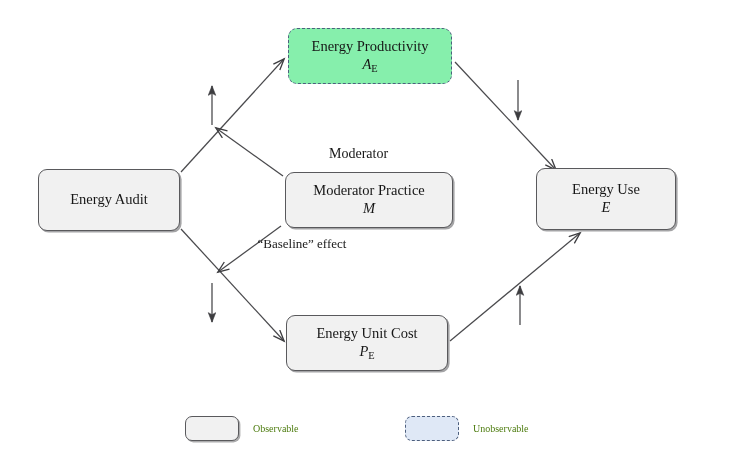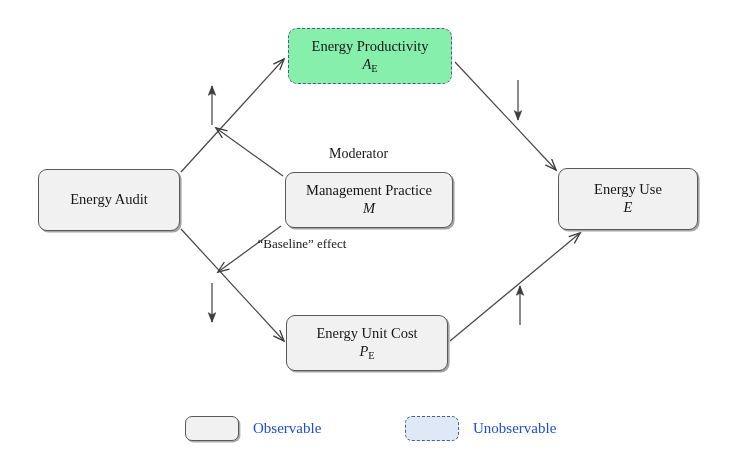--- a/index.html
+++ b/index.html
@@ -104,22 +104,22 @@
     background: #f1f1f1;
     border: 1.3px solid #59595c;
     box-shadow: 1.4px 1.4px 0 0 rgba(90,90,92,0.5);
   }
   .legend-swatch.unobservable {
     background: #dfe8f6;
     border: 1.4px dashed #4d5f7e;
   }
   .legend-text {
     margin-left: 14px;
-    font-size: 15px;
-    color: #1d4ed8;
+    font-size: 10px;
+    color: #4d7c0f;
     white-space: nowrap;
   }
 </style>
 </head>
 <body>
 
 <div id="diagram-root">
 
   <svg id="diagram-svg" viewBox="0 0 737 464">
     <defs>
@@ -154,30 +154,30 @@
   <div class="node-box node-observable" style="left:38px; top:169px; width:142px; height:62px;">
     <div class="node-label">Energy Audit</div>
   </div>
 
   <div class="node-box node-unobservable" style="left:288px; top:28px; width:164px; height:56px;">
     <div class="node-label">Energy Productivity</div>
     <div class="node-symbol"><span>A</span><sub>E</sub></div>
   </div>
 
   <div class="node-box node-observable" style="left:285px; top:172px; width:168px; height:56px;">
-    <div class="node-label">Management Practice</div>
+    <div class="node-label">Moderator Practice</div>
     <div class="node-symbol"><span>M</span></div>
   </div>
 
   <div class="node-box node-observable" style="left:286px; top:315px; width:162px; height:56px;">
     <div class="node-label">Energy Unit Cost</div>
     <div class="node-symbol"><span>P</span><sub>E</sub></div>
   </div>
 
-  <div class="node-box node-observable" style="left:558px; top:168px; width:140px; height:62px;text-align:right;">
+  <div class="node-box node-observable" style="left:536px; top:168px; width:140px; height:62px;text-align:right;">
     <div class="node-label">Energy Use</div>
     <div class="node-symbol"><span>E</span></div>
   </div>
 
   <div class="free-label" style="left:329px; top:145px;">Moderator</div>
 
   <div class="annot-label" style="left:250px; top:236px; width:104px;">
     <div>“Baseline” effect</div>
   </div>
 

